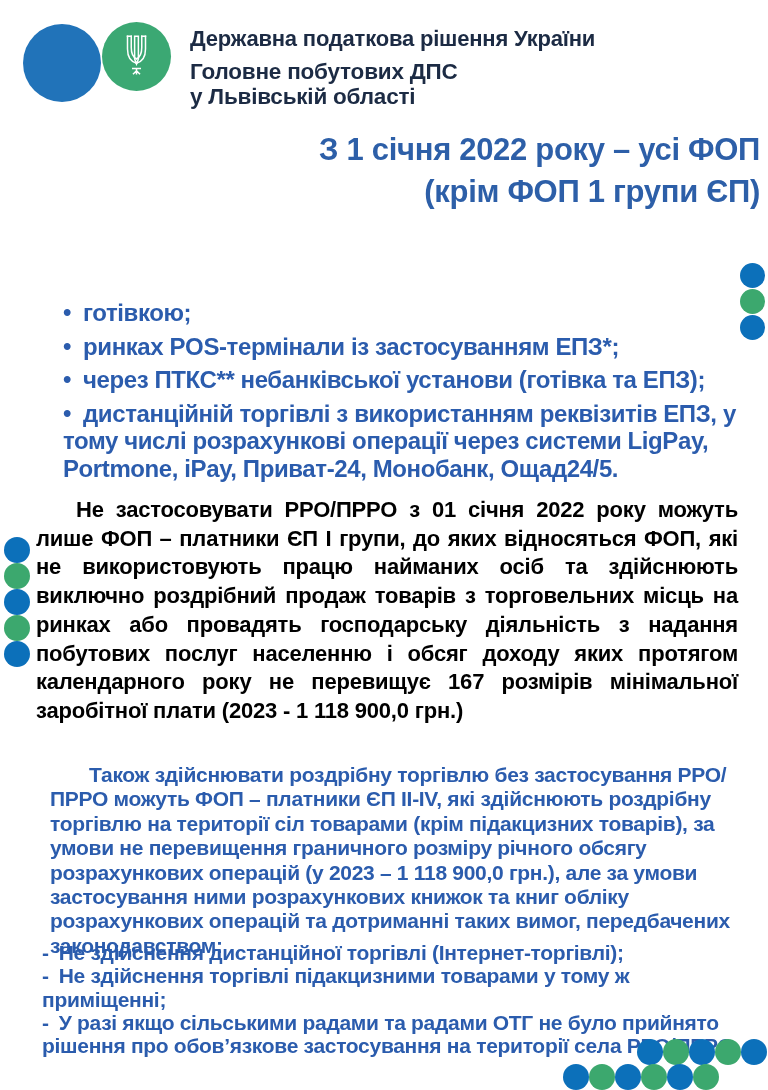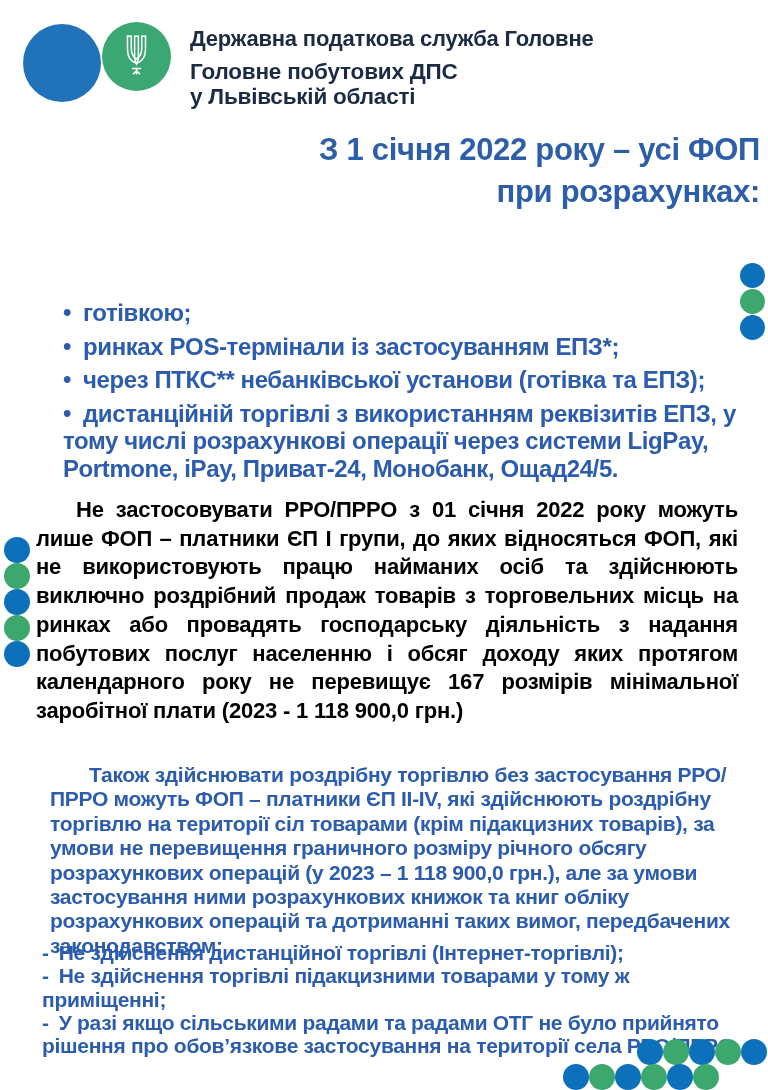--- a/index.html
+++ b/index.html
@@ -104,28 +104,28 @@
           <path d="M30 3 v17 c0 11 -5 17 -12 19"></path>
           <path d="M25 3 v15 c0 8 -2 13 -7 15"></path>
           <path d="M6 3 h5 M25 3 h5"></path>
           <path d="M15.5 3 h5 v30 l-2.5 7 -2.5 -7 z"></path>
           <path d="M13 46 h10 M18 46 v7 M14 53 l4 -4 4 4"></path>
         </g>
       </svg>
     </span>
   </div>
   <div class="org">
-    <div class="org-line1">Державна податкова служба Головне</div>
+    <div class="org-line1">Державна податкова рішення України</div>
     <div class="org-line2">Головне побутових ДПС</div>
     <div class="org-line3">у Львівській області</div>
   </div>
 
   <div class="title">
     <div>З 1 січня 2022 року – усі ФОП</div>
-    <div>при розрахунках:</div>
+    <div>(крім ФОП 1 групи ЄП)</div>
   </div>
 
   <div class="dots-col dots-right">
     <span class="dot b"></span>
     <span class="dot g"></span>
     <span class="dot b"></span>
   </div>
 
   <div class="payments">
     <div class="li"><span class="b">•</span><span>готівкою;</span></div>

